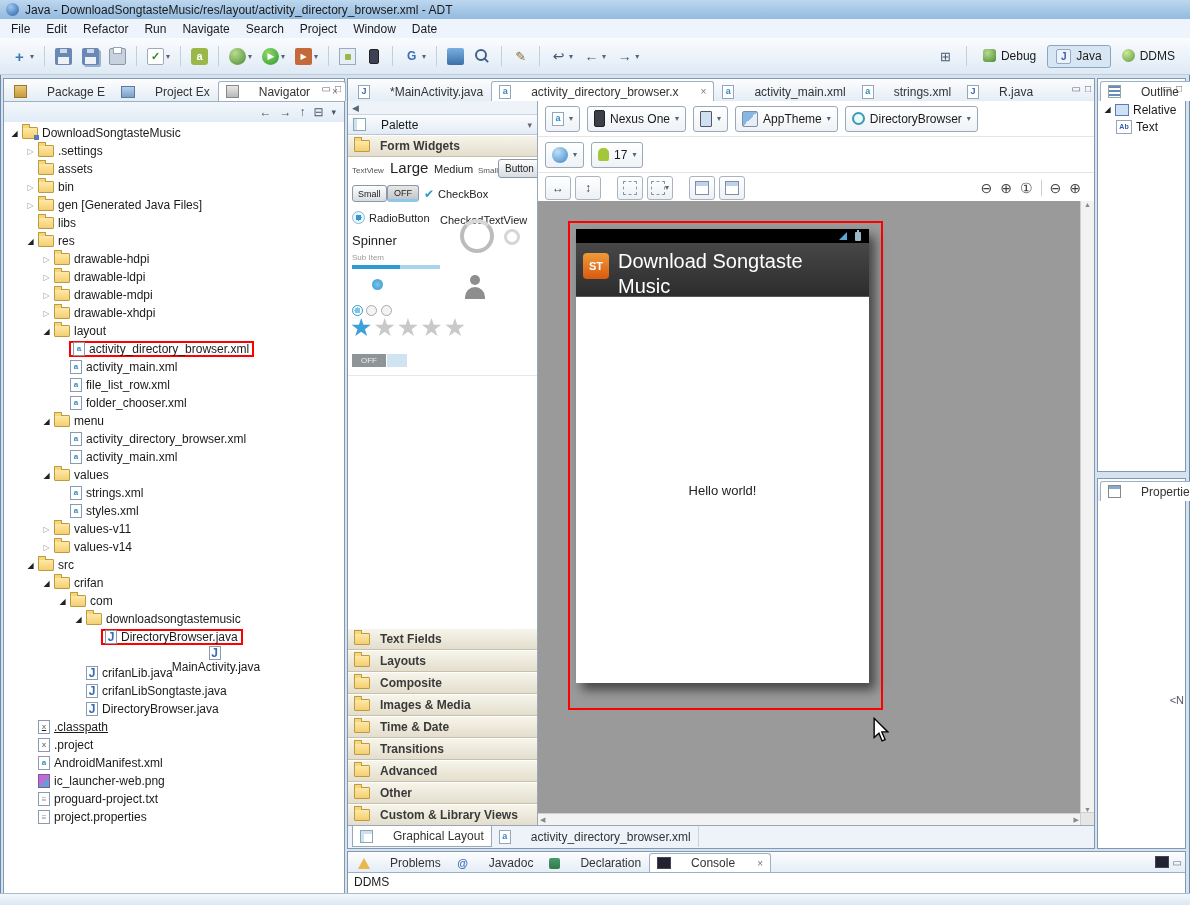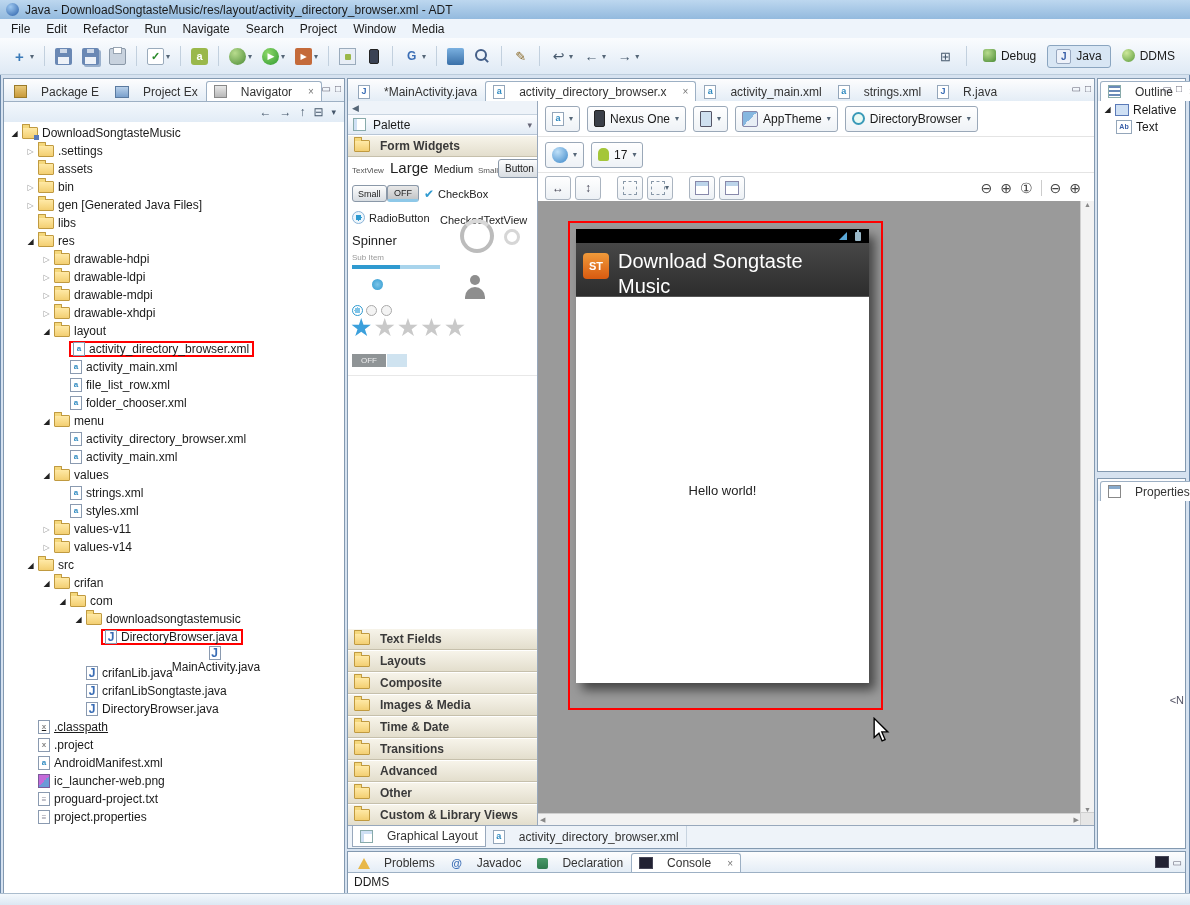--- a/index.html
+++ b/index.html
@@ -43,21 +43,21 @@
   .pbtn{display:inline-flex;align-items:flex-start;gap:5px;padding:3px 8px;border:1px solid transparent;border-radius:3px}
   .pbtn.active{background:#d8e6f4;border-color:#8aa5c0}
   .p-ic{display:inline-flex;align-items:center;justify-content:center}
   .ic-debug-perspective{width:13px;height:13px;background:radial-gradient(circle at 35% 30%,#b8dc8e,#4a8a34);border-radius:3px}
   .ic-java-perspective{width:13px;height:13px;background:#eef2fa;border:1px solid #98a8c0;color:#3a5fa8;font-weight:bold;font-size:10px;border-radius:2px}
   .ic-ddms-perspective{width:13px;height:13px;background:radial-gradient(circle at 35% 30%,#cde89a,#5a9a3a);border-radius:50%}
 
   
   .panel{position:absolute;background:#fff;border:1px solid #8399b0;box-sizing:border-box}
   .ptabs{height:22px;display:flex;align-items:flex-end;background:linear-gradient(#fdfdfe,#e4edf6);border-bottom:1px solid #9db0c4;padding-left:2px;position:relative}
-  .ptab{display:inline-flex;align-items:center;gap:14px;padding:0 7px;font-size:12px;color:#333;border:1px solid transparent;border-bottom:none;border-radius:3px 3px 0 0;height:20px;box-sizing:border-box;white-space:nowrap}
+  .ptab{display:inline-flex;align-items:center;gap:20px;padding:0 7px;font-size:12px;color:#333;border:1px solid transparent;border-bottom:none;border-radius:3px 3px 0 0;height:20px;box-sizing:border-box;white-space:nowrap}
   .ptab.active{background:#fff;border-color:#9db0c4}
   .tclose{font-size:10px;color:#777;margin-left:2px}
   .pctrl{position:absolute;right:3px;top:4px;display:flex;gap:4px;font-size:10px;color:#667;align-items:center}
   .tic{display:inline-flex;width:12px;height:13px;position:relative;align-items:center;justify-content:center;flex:0 0 auto}
   .tic-jfile,.tic-afile{background:#fff;border:1px solid #94a6ba;width:10px;height:12px}
   .tic-jfile::before{content:"J";font:bold 9px/11px "Liberation Sans",sans-serif;color:#3a6db5}
   .tic-afile::before{content:"a";font:bold 9px/11px "Liberation Sans",sans-serif;color:#2f8ac0}
   .tic-package{background:linear-gradient(#e8c87a,#c89a3a);border:1px solid #9a7a2a;width:11px;height:11px}
   .tic-projects{background:linear-gradient(#b8d0ea,#7aa0cc);border:1px solid #5a7aa0;width:12px;height:10px}
   .tic-navigator{background:linear-gradient(#e8e8e8,#b8b8b8);border:1px solid #888;width:11px;height:11px}
@@ -90,21 +90,21 @@
   
   .editor{position:absolute;left:347px;top:78px;width:748px;height:771px;background:#fff;border:1px solid #8399b0;box-sizing:border-box}
   .ebody{position:absolute;top:22px;left:0;right:0;bottom:22px}
   .btabs{position:absolute;bottom:0;left:0;right:0;height:22px;border-top:1px solid #98a8bc;background:#eef3f9;display:flex;align-items:stretch;padding-left:4px}
   .btabs .ptab{height:21px;border-radius:0;border:none;border-right:1px solid #c8d4e0;align-self:stretch;display:inline-flex;align-items:center}
   .btabs .ptab.active{background:#fff;border:1px solid #98a8bc;border-top:none}
 
   
   .palette{position:absolute;left:0;top:0;bottom:0;width:190px;border-right:1px solid #98a8bc;background:#fff;display:flex;flex-direction:column;box-sizing:border-box}
   .pal-top{height:13px;border-bottom:1px solid #c8d4e0;background:#eef3f9;display:flex;align-items:center;padding-left:4px;font-size:9px;color:#567}
-  .pal-header{height:19px;display:flex;align-items:center;gap:7px;padding:0 5px;background:linear-gradient(#fbfcfe,#e2ebf5);border-bottom:1px solid #b8c6d6}
+  .pal-header{height:19px;display:flex;align-items:center;gap:15px;padding:0 5px;background:linear-gradient(#fbfcfe,#e2ebf5);border-bottom:1px solid #b8c6d6}
   .pal-ic{width:11px;height:11px;border:1px solid #8aa;background:linear-gradient(90deg,#cfe0f4 0 3px,#fff 3px)}
   .pal-menu{margin-left:auto;font-size:9px;color:#667}
   .drawer{height:20px;display:flex;align-items:center;gap:6px;padding:0 5px;background:linear-gradient(#f7f4ea,#e3decd);border-bottom:1px solid #c6c0ac;border-top:1px solid #fff;font-weight:bold;font-size:12px;color:#3a3a3a;flex:0 0 auto}
   .fw-body{height:218px;position:relative;border-bottom:1px solid #e8e8e8;overflow:hidden;flex:0 0 auto}
   .pal-fill{flex:1}
   .w{position:absolute;color:#222}
   .tv8{font-size:8px;color:#555}
   .tv15{font-size:15px}
   .tv11{font-size:11px}
   .wbtn{display:inline-flex;align-items:center;justify-content:center;border:1px solid #8a98a8;border-radius:3px;background:linear-gradient(#fdfdfd,#d8dde2);font-size:10px;padding:0 6px;height:19px;box-sizing:border-box}
@@ -195,21 +195,21 @@
 
   <div class="menubar" id="menubarEl">
       <span class="menu-item">File</span>
       <span class="menu-item">Edit</span>
       <span class="menu-item">Refactor</span>
       <span class="menu-item">Run</span>
       <span class="menu-item">Navigate</span>
       <span class="menu-item">Search</span>
       <span class="menu-item">Project</span>
       <span class="menu-item">Window</span>
-      <span class="menu-item">Media</span>
+      <span class="menu-item">Date</span>
     </div>
 
   <div class="toolbar">
     <div id="tbGroups">
         <span class="tbtn">
           <span class="tb-g i-new">+</span>
           <span class="dd">▾</span>
         </span>
         <span class="tb-sep"></span>
         <span class="tbtn">

